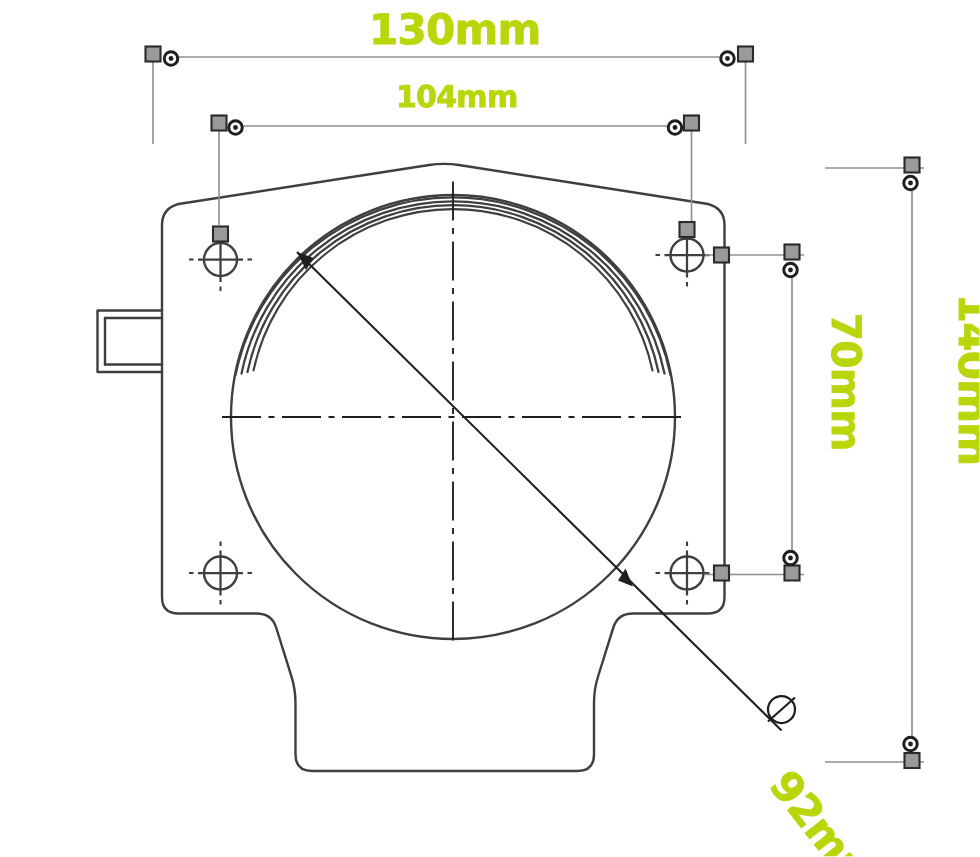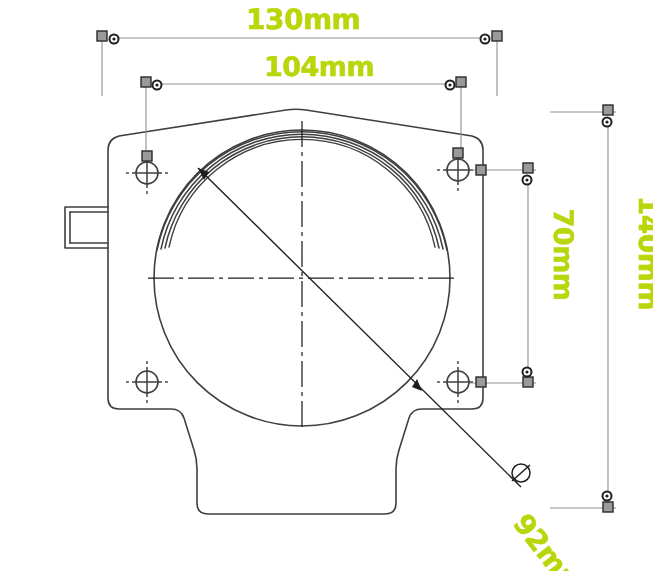--- a/index.html
+++ b/index.html
@@ -35,21 +35,21 @@
     white-space: nowrap;
     line-height: 1;
     -webkit-text-stroke: 0.6px #b9d60b;
     text-rendering: geometricPrecision;
     transform-origin: 50% 50%;
     user-select: none;
   }
   .dim-h { font-size: 27px; }
   .dim-v { font-size: 27px; }
   #label-130mm { left: 222px; top: 6px; font-size: 28px; }
-  #label-104mm { left: 240px; top: 54px; font-size: 27px; }
+  #label-104mm { left: 240px; top: 54px; font-size: 20px; }
   #label-70mm  { left: 493px; top: 241px; font-size: 27px;
                  transform: rotate(90deg); }
   #label-140mm { left: 567px; top: 239px; font-size: 28px;
                  transform: rotate(90deg); }
   #label-92mm  { left: 495px; top: 504px; font-size: 28px;
                  transform: rotate(52deg); transform-origin: 0% 50%; }
 </style>
 </head>
 <body>
 

